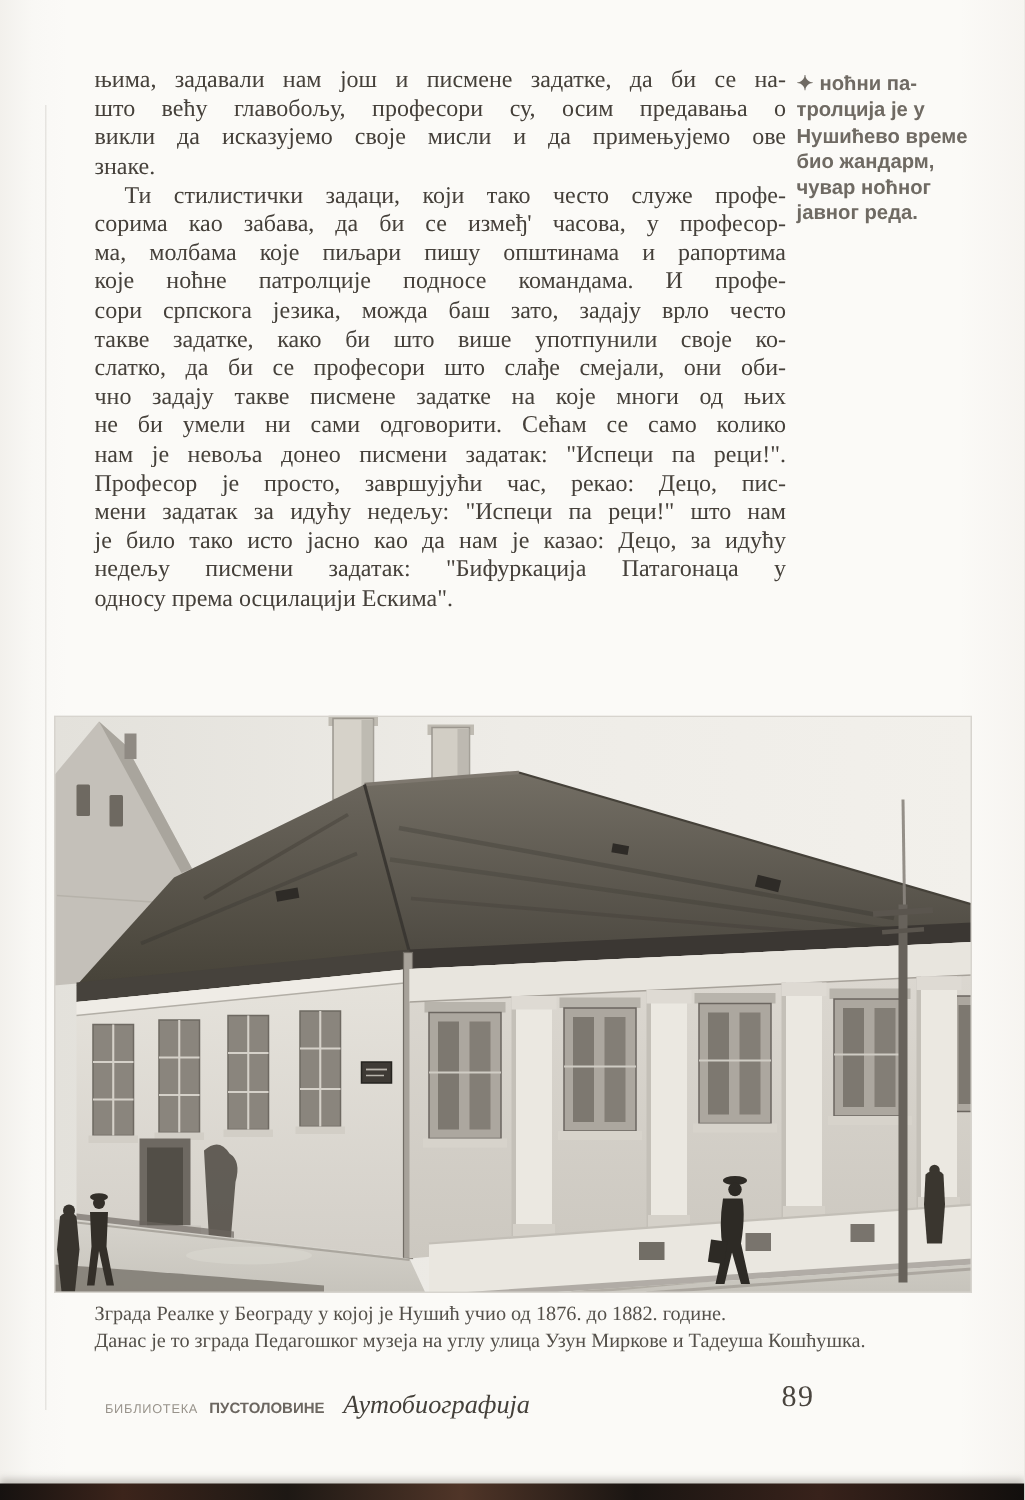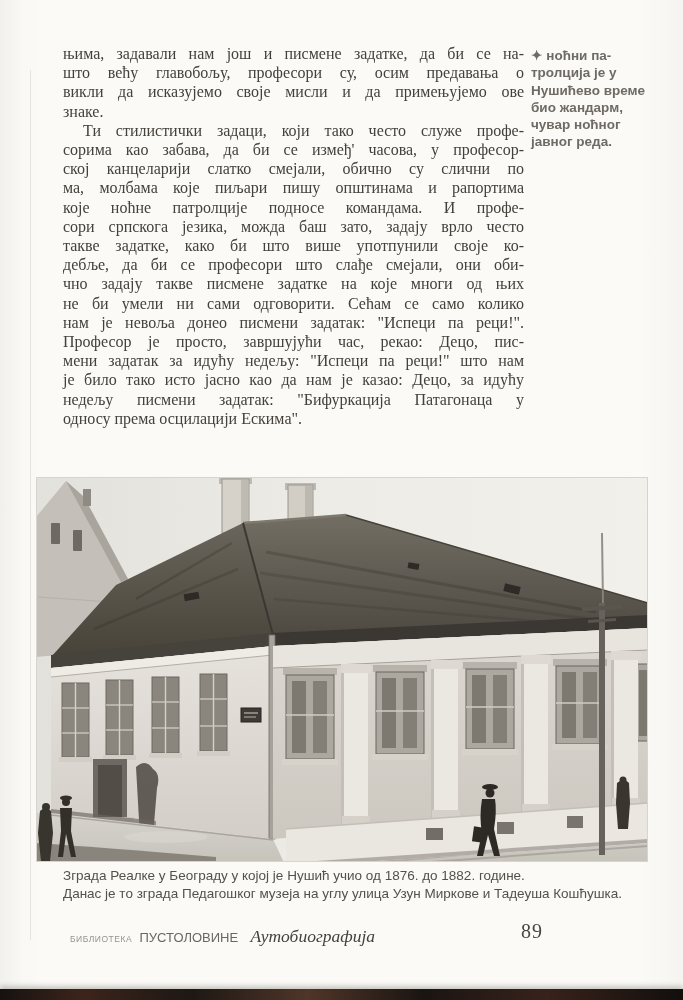--- a/index.html
+++ b/index.html
@@ -30,30 +30,30 @@
     font-family:"Liberation Sans", sans-serif; font-weight:bold;
     font-size:13.5px; line-height:17.3px; color:#6f6a63;
   }
   .note .marker { margin-right:4px; }
   
   .photo { position:absolute; left:36px; top:477px; width:612px; height:385px; }
   .photo svg { display:block; }
   
   .caption {
     position:absolute; left:63px; top:867px; width:590px;
-    font-family:Liberation Sans, sans-serif; font-size:13.5px;
+    font-family:Liberation Serif, serif; font-size:13.5px;
     line-height:18px; color:#54504a;
   }
   
   .footer {
     position:absolute; left:70px; top:926px; white-space:nowrap;
     font-family:"Liberation Sans", sans-serif;
   }
   .footer .lib   { font-size:8.5px; letter-spacing:0.5px; color:#98938b; }
-  .footer .series{ font-size:13px; font-weight:normal; color:#6b6660; margin-left:3px; }
+  .footer .series{ font-size:10px; font-weight:bold; color:#6b6660; margin-left:3px; }
   .footer .title {
     font-family:"Liberation Serif", serif; font-style:italic;
     font-size:17.5px; color:#44403a; margin-left:8px;
   }
   .pagenum {
     position:absolute; left:521px; top:920px;
     font-size:20px; color:#4a453f; letter-spacing:1px;
   }
   .scan-edge {
     position:absolute; left:0; bottom:0; width:683px; height:11px;
@@ -70,26 +70,25 @@
   <div class="textcol">
     <div>
       <div class="tline">њима, задавали нам још и писмене задатке, да би се на-</div>
       <div class="tline">што већу главобољу, професори су, осим предавања о</div>
       <div class="tline">викли да исказујемо своје мисли и да примењујемо ове</div>
       <div class="tline last">знаке.</div>
     </div>
     <div>
       <div class="tline indent">Ти стилистички задаци, који тако често служе профе-</div>
       <div class="tline">сорима као забава, да би се измеђ' часова, у професор-</div>
-      <div class="tline">ској канцеларији слатко смејали, обично су слични по</div>
       <div class="tline">ма, молбама које пиљари пишу општинама и рапортима</div>
       <div class="tline">које ноћне патролције подносе командама. И профе-</div>
       <div class="tline">сори српскога језика, можда баш зато, задају врло често</div>
       <div class="tline">такве задатке, како би што више употпунили своје ко-</div>
-      <div class="tline">дебље, да би се професори што слађе смејали, они оби-</div>
+      <div class="tline">слатко, да би се професори што слађе смејали, они оби-</div>
       <div class="tline">чно задају такве писмене задатке на које многи од њих</div>
       <div class="tline">не би умели ни сами одговорити. Сећам се само колико</div>
       <div class="tline">нам је невоља донео писмени задатак: "Испеци па реци!".</div>
       <div class="tline">Професор је просто, завршујући час, рекао: Децо, пис-</div>
       <div class="tline">мени задатак за идућу недељу: "Испеци па реци!" што нам</div>
       <div class="tline">је било тако исто јасно као да нам је казао: Децо, за идућу</div>
       <div class="tline">недељу писмени задатак: "Бифуркација Патагонаца у</div>
       <div class="tline last">односу према осцилацији Ескима".</div>
     </div>
   </div>

